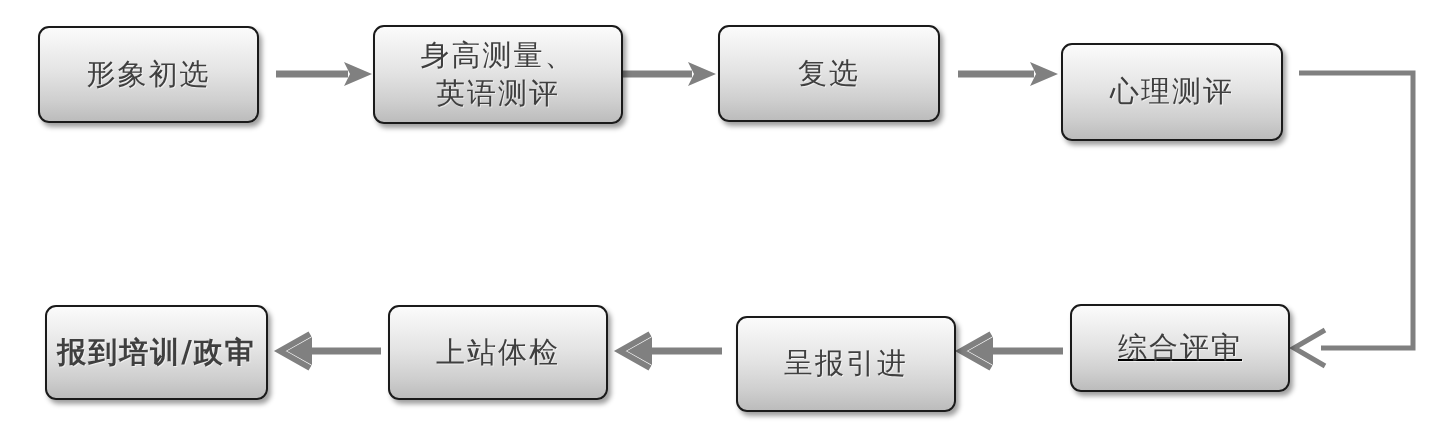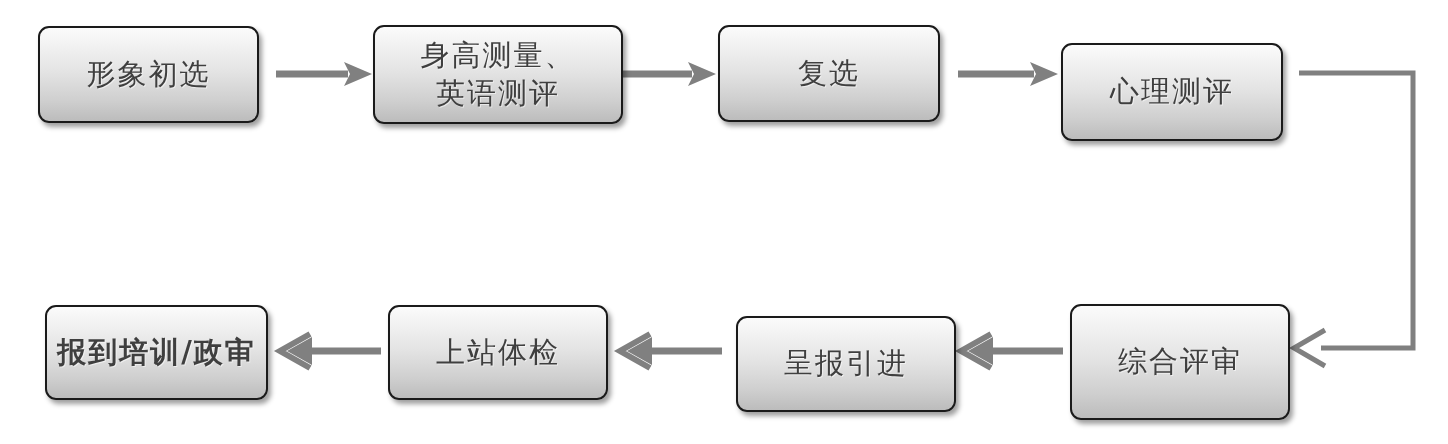--- a/index.html
+++ b/index.html
@@ -114,21 +114,21 @@
   </div>
 
   <div class="node" style="left:718px; top:25px; width:222px; height:97px;justify-content:center;">
     <span class="node-label">复选</span>
   </div>
 
   <div class="node" style="left:1061px; top:24px; width:222px; height:98px;margin-top:19px;">
     <span class="node-label">心理测评</span>
   </div>
 
-  <div class="node" style="left:1070px; top:304px; width:220px; height:116px;">
+  <div class="node" style="left:1070px; top:304px; width:220px; height:88px;text-decoration:underline;">
     <span class="node-label">综合评审</span>
   </div>
 
   <div class="node" style="left:730px; top:316px; width:220px; height:96px;margin-left:6px;">
     <span class="node-label">呈报引进</span>
   </div>
 
   <div class="node" style="left:388px; top:305px; width:220px; height:95px;align-items:center;">
     <span class="node-label">上站体检</span>
   </div>

